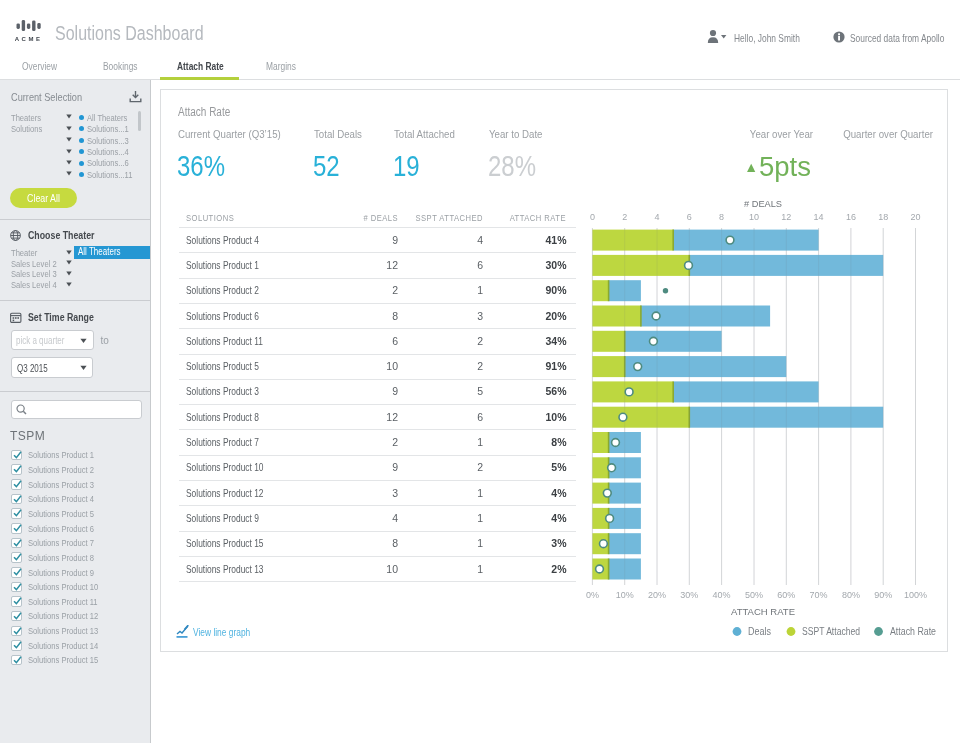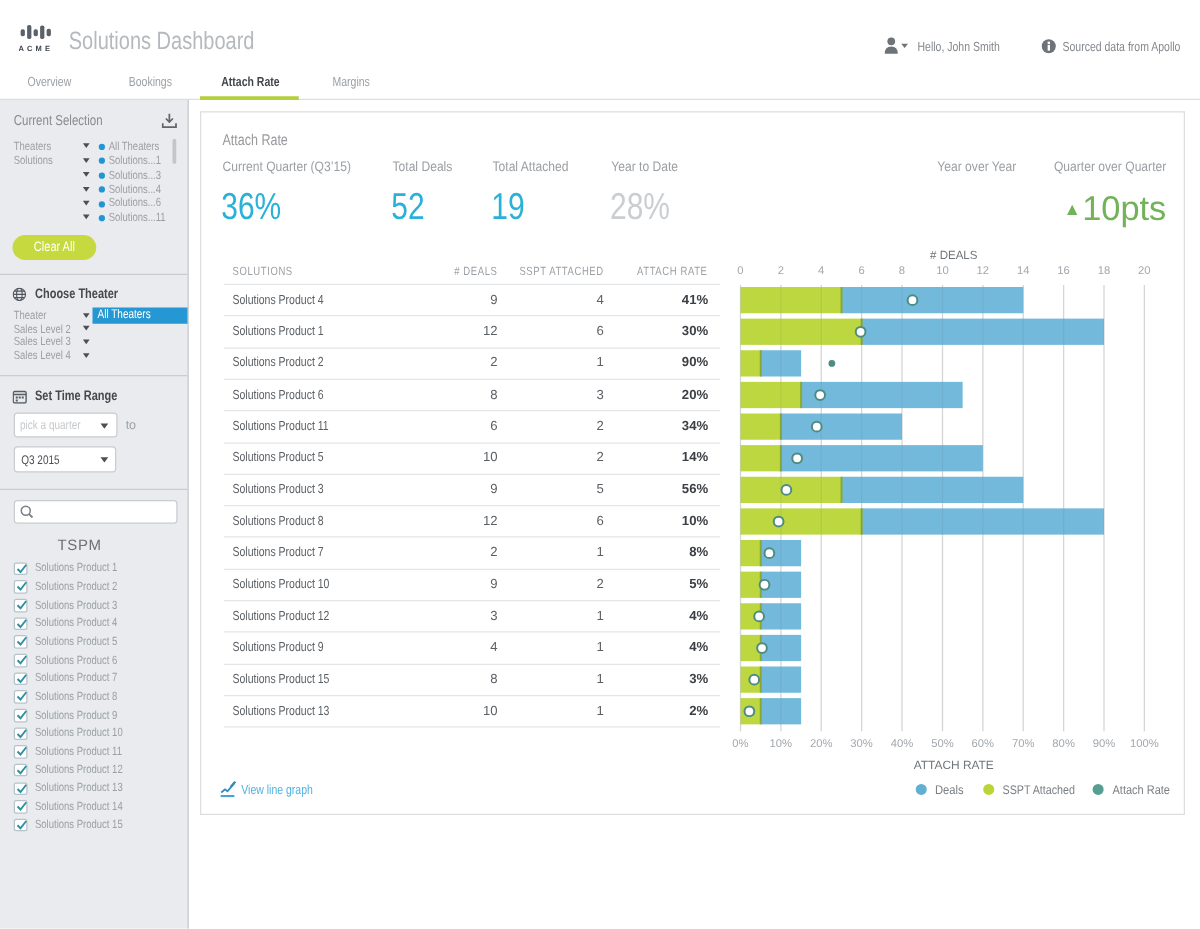--- a/index.html
+++ b/index.html
@@ -138,21 +138,21 @@
 <svg class="abs" style="left:80px;top:365.3px;" width="7" height="5.5" viewBox="0 0 7 5.5">
       <path d="M0.4 0.7 L6.6 0.7 L3.5 4.9 Z" fill="#4b5055"></path>
     </svg>
 <div class="abs" style="left:0;top:391px;width:150px;height:1px;background:#caccd0;"></div>
 
 <div class="abs" style="left:10.5px;top:400px;width:131px;height:18.7px;background:#fff;border:1px solid #c9ccd0;border-radius:3px;"></div>
 <svg class="abs" style="left:16px;top:403.5px;" width="11" height="11" viewBox="0 0 11 11">
  <circle cx="4.6" cy="4.6" r="3.6" fill="none" stroke="#7a8087" stroke-width="1.2"></circle>
  <path d="M7.3 7.3 L10 10" stroke="#7a8087" stroke-width="1.5"></path>
 </svg>
-<div class="abs" style="left:10px;top:429px;font-size:12px;letter-spacing:0.5px;color:#6d7277;margin-left:36px;">TSPM</div>
+<div class="abs" style="left:10px;top:429px;font-size:12px;letter-spacing:0.5px;color:#6d7277;">TSPM</div>
 <div class="abs" style="left:11px;top:449.8px;width:10.5px;height:10.5px;background:#fff;border:1px solid #b7c3ca;border-radius:2px;"></div>
 <svg class="abs" style="left:12.5px;top:450.8px;" width="9" height="8" viewBox="0 0 9 8">
       <path d="M1 4.2 L3.4 6.6 L8 0.8" fill="none" stroke="#2e8fa2" stroke-width="1.5"></path>
     </svg>
 <div class="abs cl" style="left:28.3px;top:449.3px;font-size:9.5px;color:#9aa0a6;">Solutions Product 1</div>
 <div class="abs" style="left:11px;top:464.4px;width:10.5px;height:10.5px;background:#fff;border:1px solid #b7c3ca;border-radius:2px;"></div>
 <svg class="abs" style="left:12.5px;top:465.4px;" width="9" height="8" viewBox="0 0 9 8">
       <path d="M1 4.2 L3.4 6.6 L8 0.8" fill="none" stroke="#2e8fa2" stroke-width="1.5"></path>
     </svg>
 <div class="abs cl" style="left:28.3px;top:463.9px;font-size:9.5px;color:#9aa0a6;">Solutions Product 2</div>
@@ -226,21 +226,21 @@
 <div class="abs cl" style="left:177.5px;top:104.5px;font-size:12.5px;color:#97999c;">Attach Rate</div>
 <div class="abs cm" style="left:177.5px;top:127.5px;font-size:11px;color:#9b9fa3;">Current Quarter (Q3’15)</div>
 <div class="abs cm" style="left:314px;top:127.5px;font-size:11px;color:#9b9fa3;">Total Deals</div>
 <div class="abs cm" style="left:394px;top:127.5px;font-size:11px;color:#9b9fa3;">Total Attached</div>
 <div class="abs cl" style="left:177px;top:149px;font-size:30px;color:#29b1d8;">36%</div>
 <div class="abs cl" style="left:313px;top:149px;font-size:30px;color:#29b1d8;">52</div>
 <div class="abs cl" style="left:393px;top:149px;font-size:30px;color:#29b1d8;">19</div>
 <div class="abs cl" style="left:488px;top:149px;font-size:30px;color:#cbced1;">28%</div>
 <div class="abs cmr" style="left:662.7px;top:127.5px;width:150px;font-size:11px;color:#9b9fa3;text-align:right;">Year over Year</div>
 <div class="abs cmr" style="left:783px;top:127.5px;width:150px;font-size:11px;color:#9b9fa3;text-align:right;">Quarter over Quarter</div>
-<div class="abs" style="left:783px;top:150.5px;width:150px;font-size:27.5px;color:#72b259;text-align:right;"><span style="font-size:14px;position:relative;top:-4px;margin-right:1px;">▲</span>10pts</div>
+<div class="abs" style="left:661px;top:150.5px;width:150px;font-size:27.5px;color:#72b259;text-align:right;"><span style="font-size:14px;position:relative;top:-4px;margin-right:1px;">▲</span>5pts</div>
 <div class="abs cm" style="left:489px;top:127.5px;font-size:11px;color:#9b9fa3;">Year to Date</div>
 <div class="abs cl" style="left:185.5px;top:211.5px;font-size:9.5px;letter-spacing:0.6px;color:#9ba0a5;">SOLUTIONS</div>
 <div class="abs cr" style="left:298px;top:211.5px;width:100px;text-align:right;font-size:9.5px;letter-spacing:0.6px;color:#9ba0a5;"># DEALS</div>
 <div class="abs cr" style="left:383px;top:211.5px;width:100px;text-align:right;font-size:9.5px;letter-spacing:0.6px;color:#9ba0a5;">SSPT ATTACHED</div>
 <div class="abs cr" style="left:466px;top:211.5px;width:100px;text-align:right;font-size:9.5px;letter-spacing:0.6px;color:#9ba0a5;">ATTACH RATE</div>
 <div class="abs" style="left:179px;top:227.0px;width:397px;height:25.3px;border-top:1px solid #e3e5e7;"></div>
 <div class="abs cl" style="left:186px;top:233.6px;font-size:10.5px;color:#5a5f64;">Solutions Product 4</div>
 <div class="abs" style="left:298px;top:233.6px;width:100px;text-align:right;font-size:10.5px;color:#5a5f64;">9</div>
 <div class="abs" style="left:383px;top:233.6px;width:100px;text-align:right;font-size:10.5px;color:#5a5f64;">4</div>
 <div class="abs" style="left:466.5px;top:233.6px;width:100px;text-align:right;font-size:10.5px;font-weight:bold;color:#3c4044;">41%</div>
@@ -261,21 +261,21 @@
 <div class="abs" style="left:466.5px;top:309.5px;width:100px;text-align:right;font-size:10.5px;font-weight:bold;color:#3c4044;">20%</div>
 <div class="abs" style="left:179px;top:328.2px;width:397px;height:25.3px;border-top:1px solid #e3e5e7;"></div>
 <div class="abs cl" style="left:186px;top:334.8px;font-size:10.5px;color:#5a5f64;">Solutions Product 11</div>
 <div class="abs" style="left:298px;top:334.8px;width:100px;text-align:right;font-size:10.5px;color:#5a5f64;">6</div>
 <div class="abs" style="left:383px;top:334.8px;width:100px;text-align:right;font-size:10.5px;color:#5a5f64;">2</div>
 <div class="abs" style="left:466.5px;top:334.8px;width:100px;text-align:right;font-size:10.5px;font-weight:bold;color:#3c4044;">34%</div>
 <div class="abs" style="left:179px;top:353.5px;width:397px;height:25.3px;border-top:1px solid #e3e5e7;"></div>
 <div class="abs cl" style="left:186px;top:360.1px;font-size:10.5px;color:#5a5f64;">Solutions Product 5</div>
 <div class="abs" style="left:298px;top:360.1px;width:100px;text-align:right;font-size:10.5px;color:#5a5f64;">10</div>
 <div class="abs" style="left:383px;top:360.1px;width:100px;text-align:right;font-size:10.5px;color:#5a5f64;">2</div>
-<div class="abs" style="left:466.5px;top:360.1px;width:100px;text-align:right;font-size:10.5px;font-weight:bold;color:#3c4044;">14%</div>
+<div class="abs" style="left:466.5px;top:360.1px;width:100px;text-align:right;font-size:10.5px;font-weight:bold;color:#3c4044;">91%</div>
 <div class="abs" style="left:179px;top:378.8px;width:397px;height:25.3px;border-top:1px solid #e3e5e7;"></div>
 <div class="abs cl" style="left:186px;top:385.4px;font-size:10.5px;color:#5a5f64;">Solutions Product 3</div>
 <div class="abs" style="left:298px;top:385.4px;width:100px;text-align:right;font-size:10.5px;color:#5a5f64;">9</div>
 <div class="abs" style="left:383px;top:385.4px;width:100px;text-align:right;font-size:10.5px;color:#5a5f64;">5</div>
 <div class="abs" style="left:466.5px;top:385.4px;width:100px;text-align:right;font-size:10.5px;font-weight:bold;color:#3c4044;">56%</div>
 <div class="abs" style="left:179px;top:404.1px;width:397px;height:25.3px;border-top:1px solid #e3e5e7;"></div>
 <div class="abs cl" style="left:186px;top:410.7px;font-size:10.5px;color:#5a5f64;">Solutions Product 8</div>
 <div class="abs" style="left:298px;top:410.7px;width:100px;text-align:right;font-size:10.5px;color:#5a5f64;">12</div>
 <div class="abs" style="left:383px;top:410.7px;width:100px;text-align:right;font-size:10.5px;color:#5a5f64;">6</div>
 <div class="abs" style="left:466.5px;top:410.7px;width:100px;text-align:right;font-size:10.5px;font-weight:bold;color:#3c4044;">10%</div>

